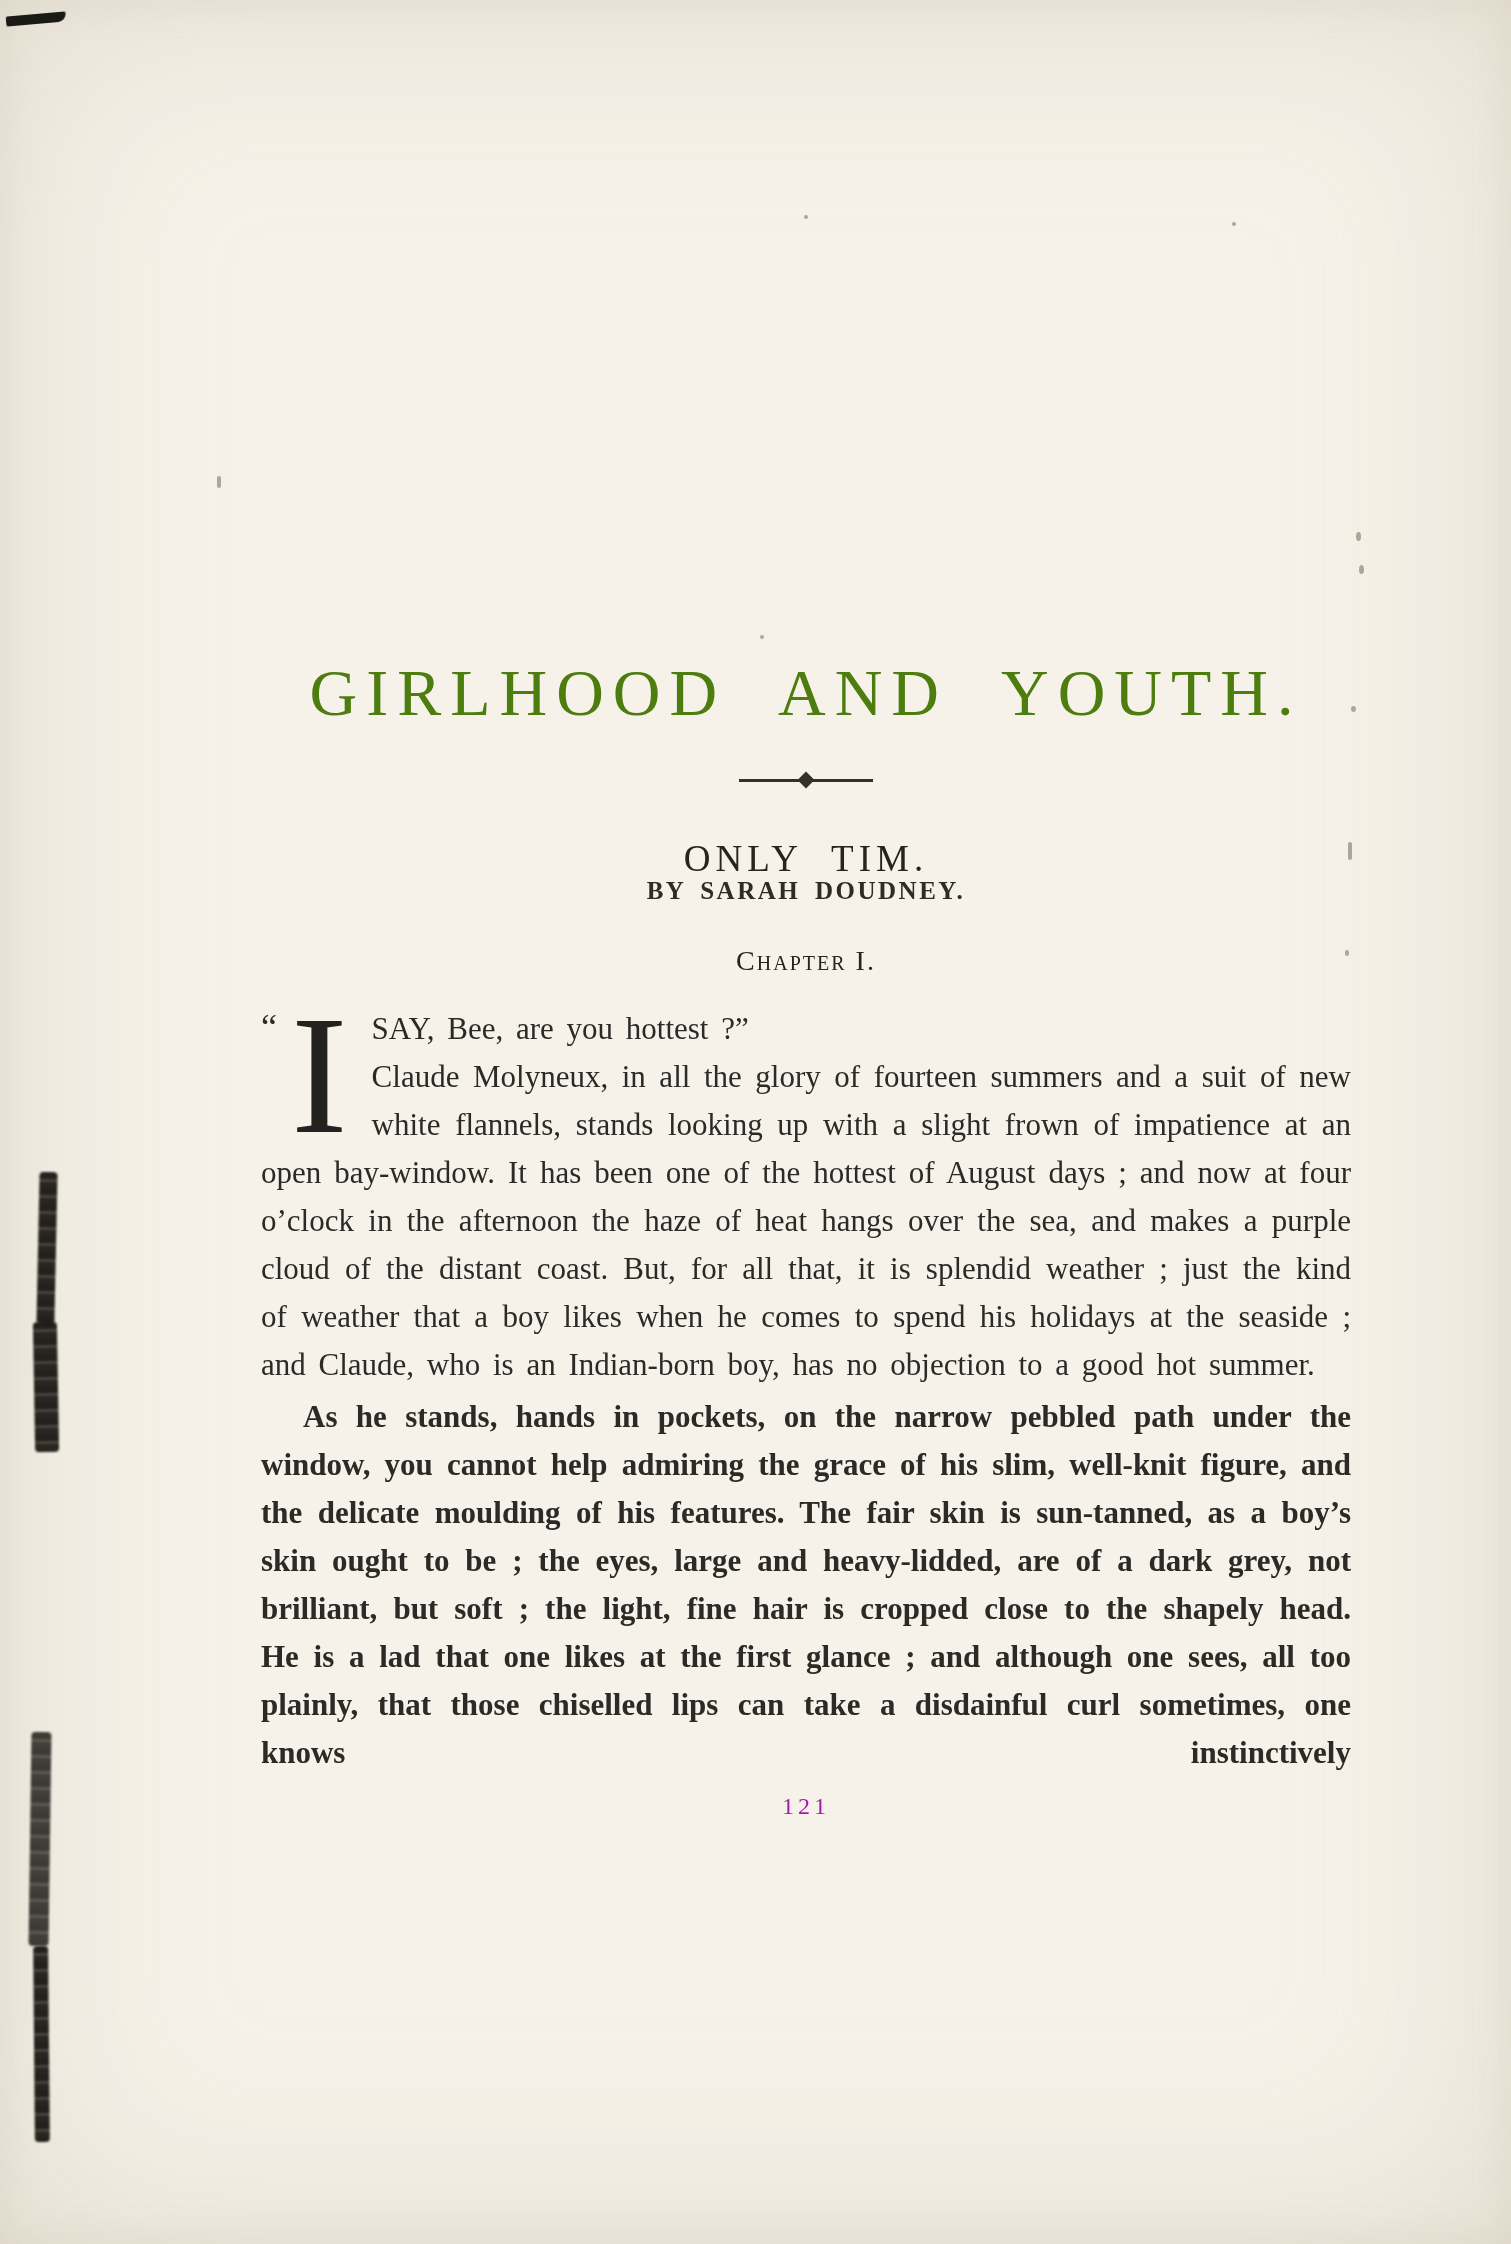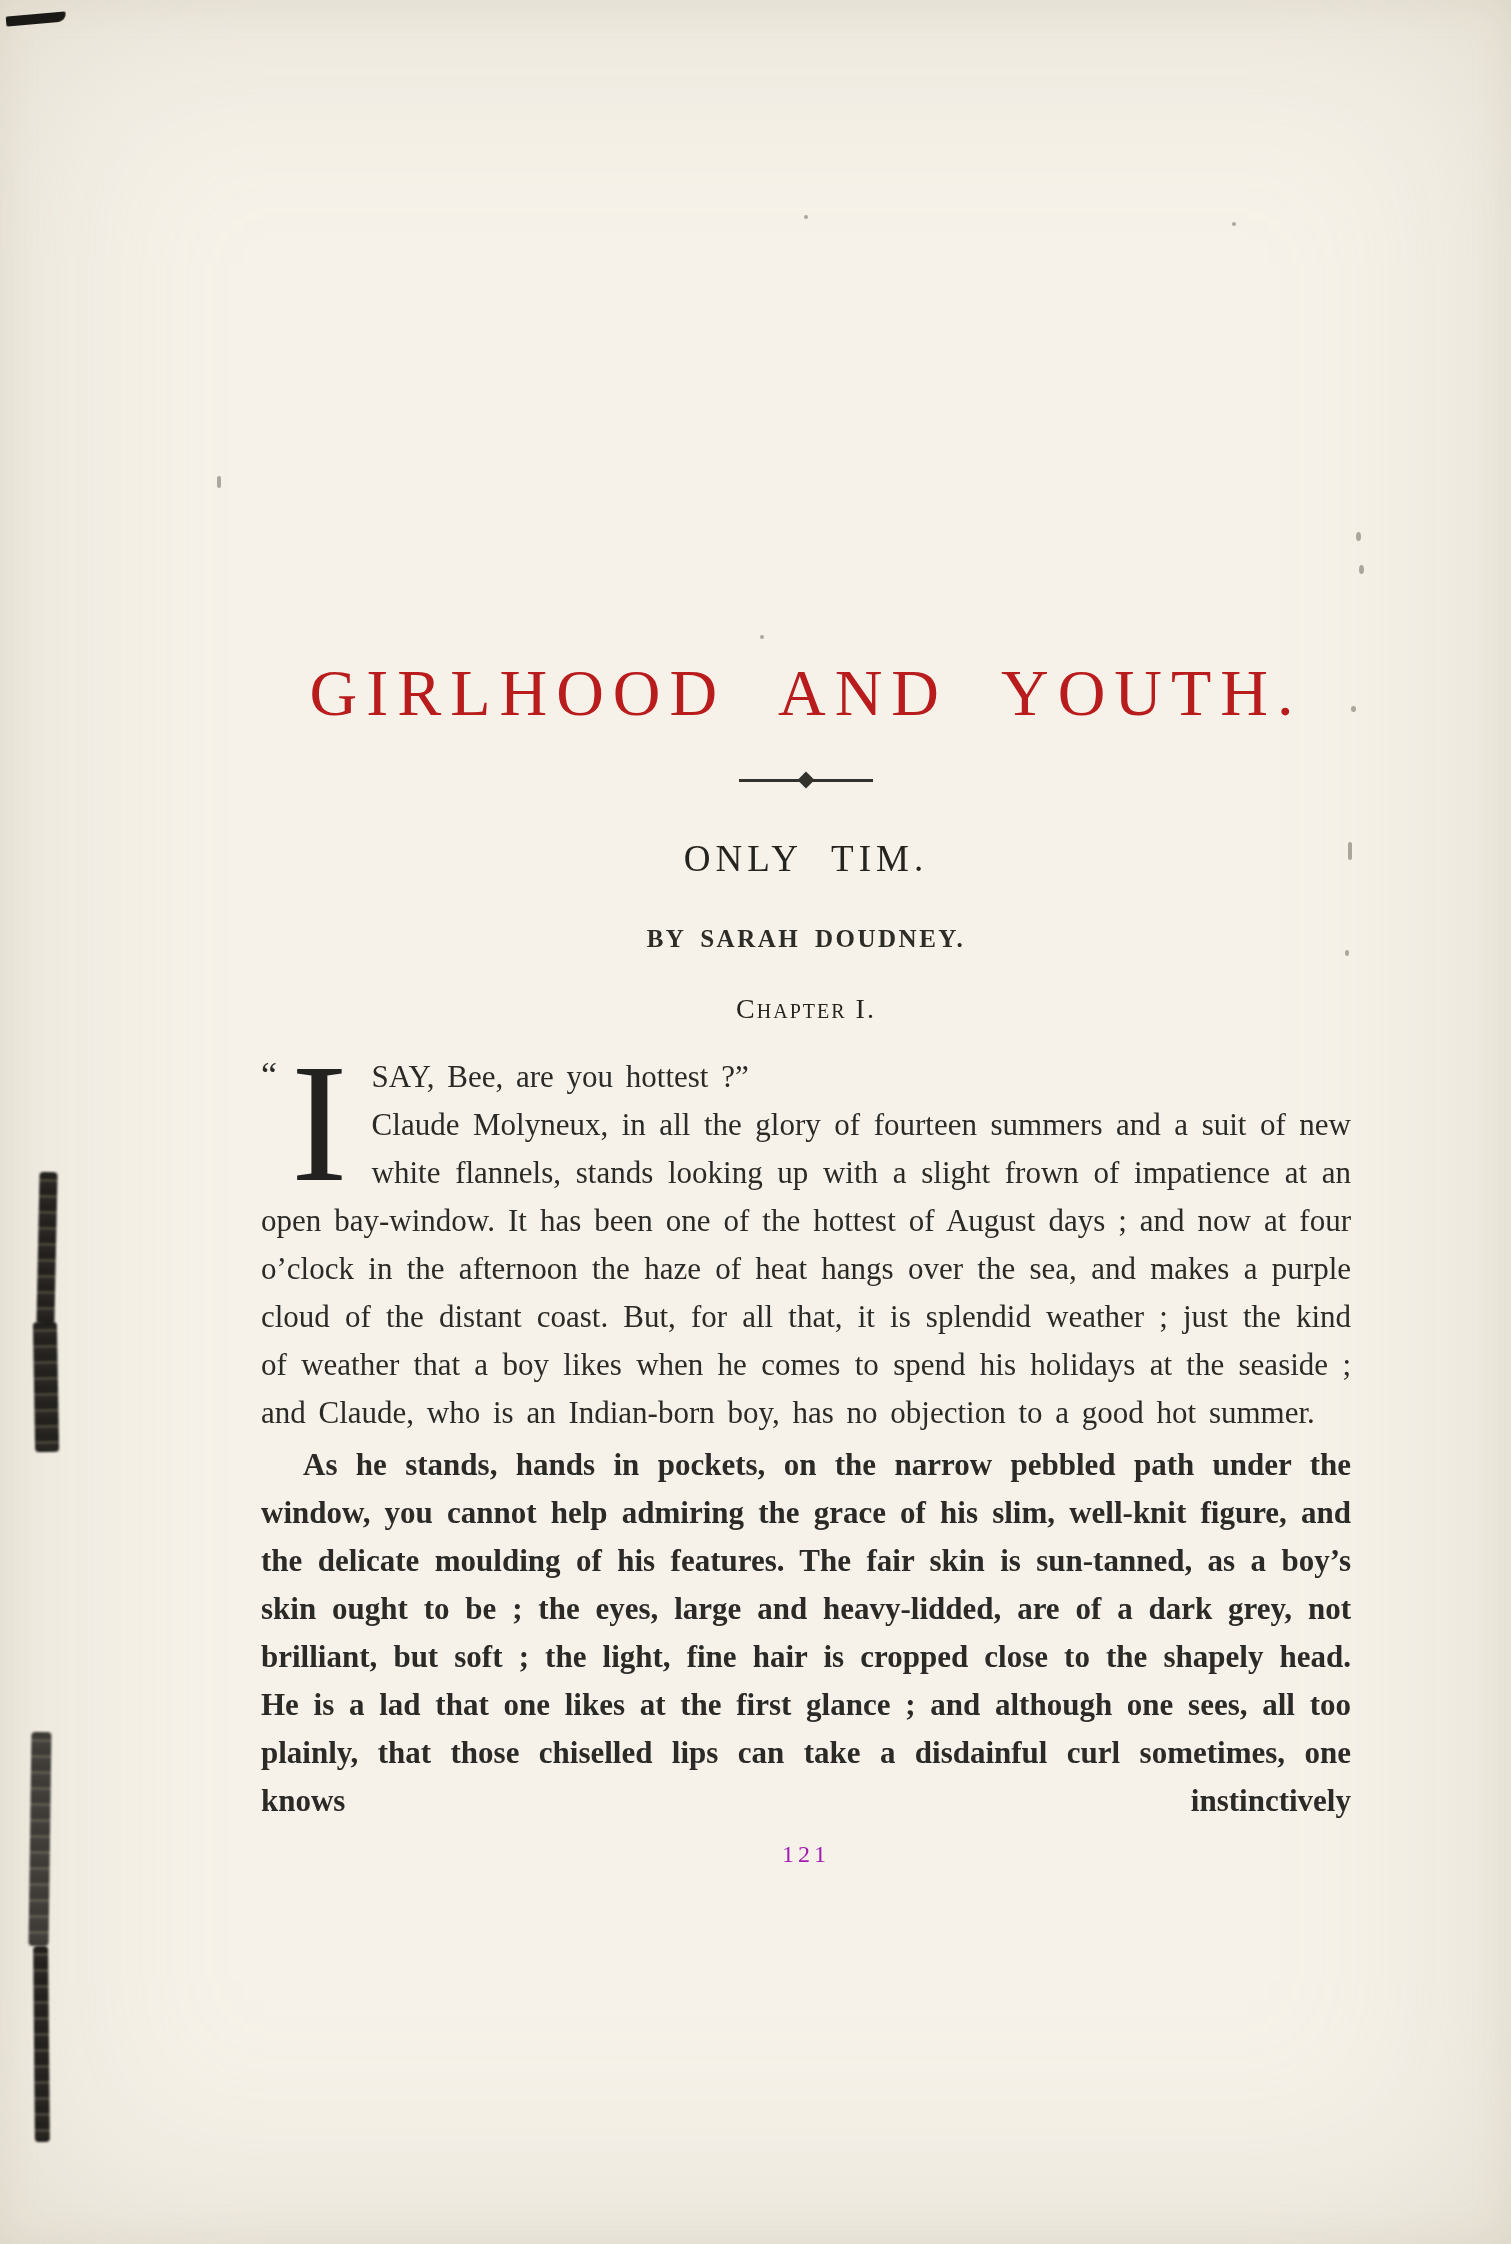--- a/index.html
+++ b/index.html
@@ -52,21 +52,21 @@
     width: 1090px;
   }
   .main-title {
     margin: 0;
     font-size: 66px;
     font-weight: 400;
     line-height: 1;
     text-align: center;
     letter-spacing: 9px;
     word-spacing: 30px;
-    color: #b91c1c;
+    color: #4d7c0f;
   }
   .ornament {
     margin: 48px auto 0 auto;
     width: 160px;
     display: flex;
     align-items: center;
     justify-content: center;
   }
   .ornament .rule {
     width: 62px; height: 3px;
@@ -82,21 +82,20 @@
     margin: 54px 0 0 0;
     font-size: 37px;
     font-weight: 400;
     line-height: 1;
     text-align: center;
     letter-spacing: 5px;
     word-spacing: 16px;
     color: #26241f;
   }
   .byline {
-    margin-top: 48px;
     font-size: 25px;
     text-align: center;
     letter-spacing: 2.5px;
     word-spacing: 6px;
     font-weight: 600;
     color: #2e2c27;
   }
   .chapter-heading {
     margin: 40px 0 0 0;
     font-size: 28px;

